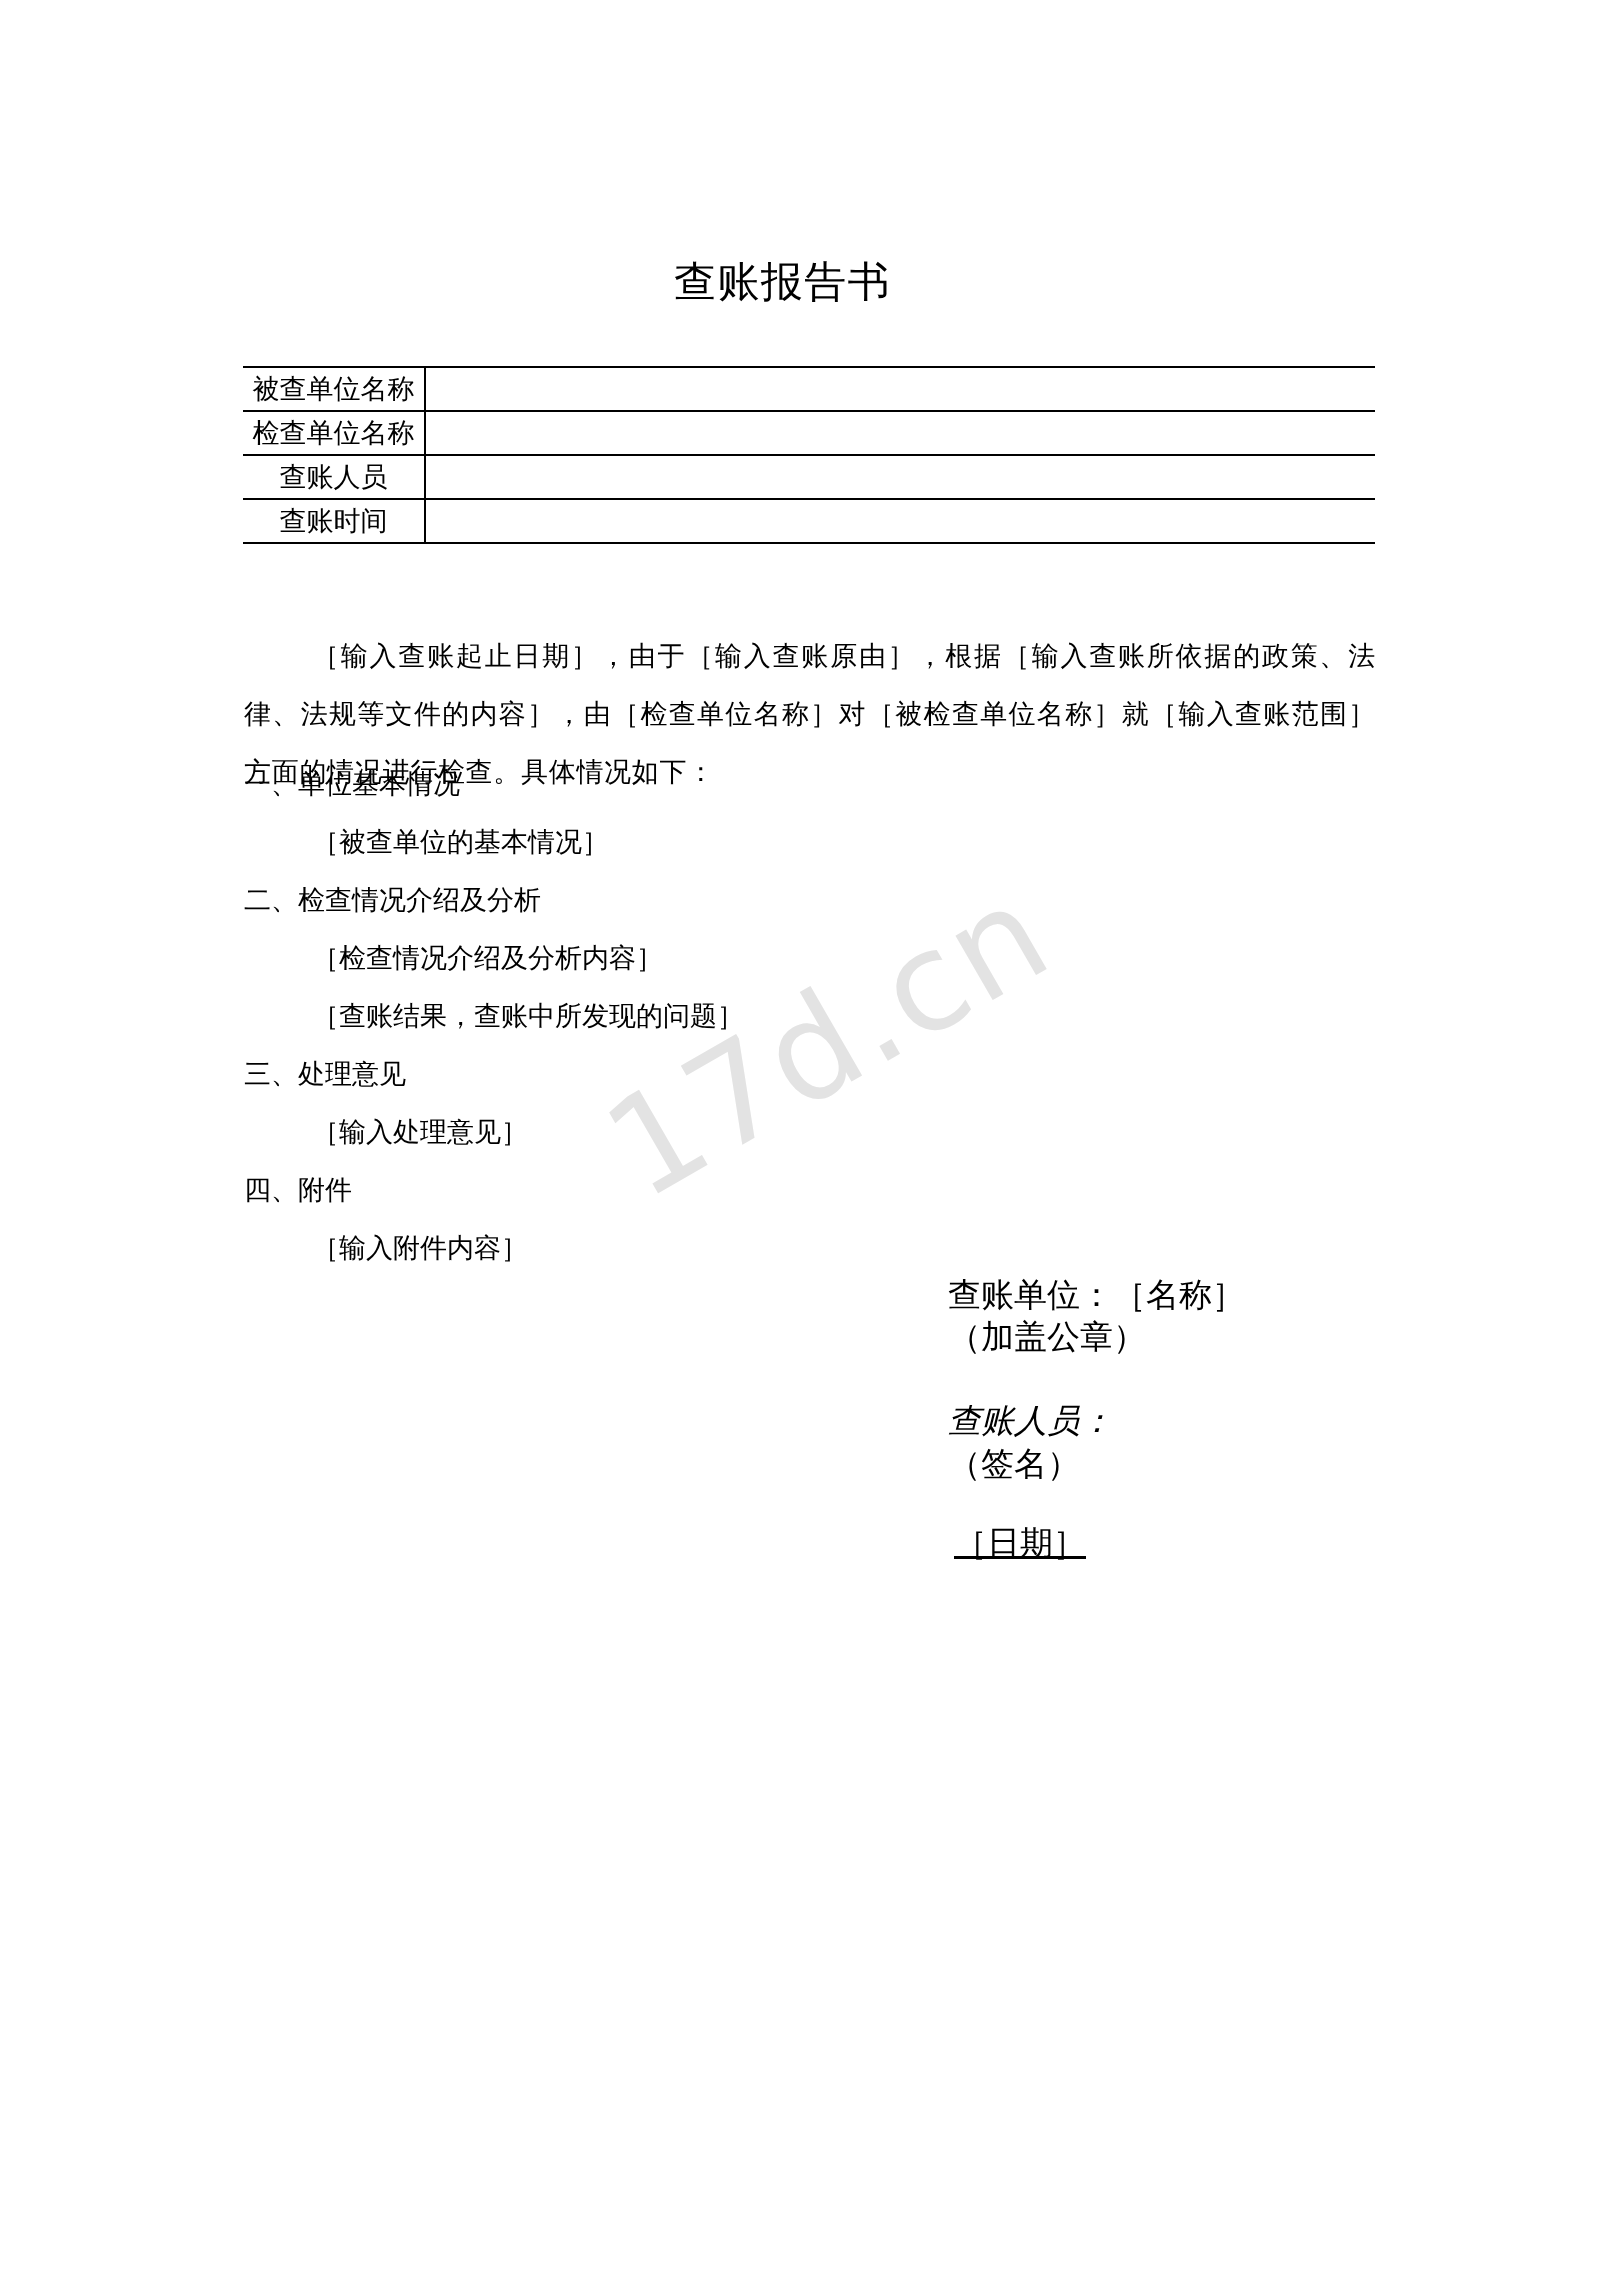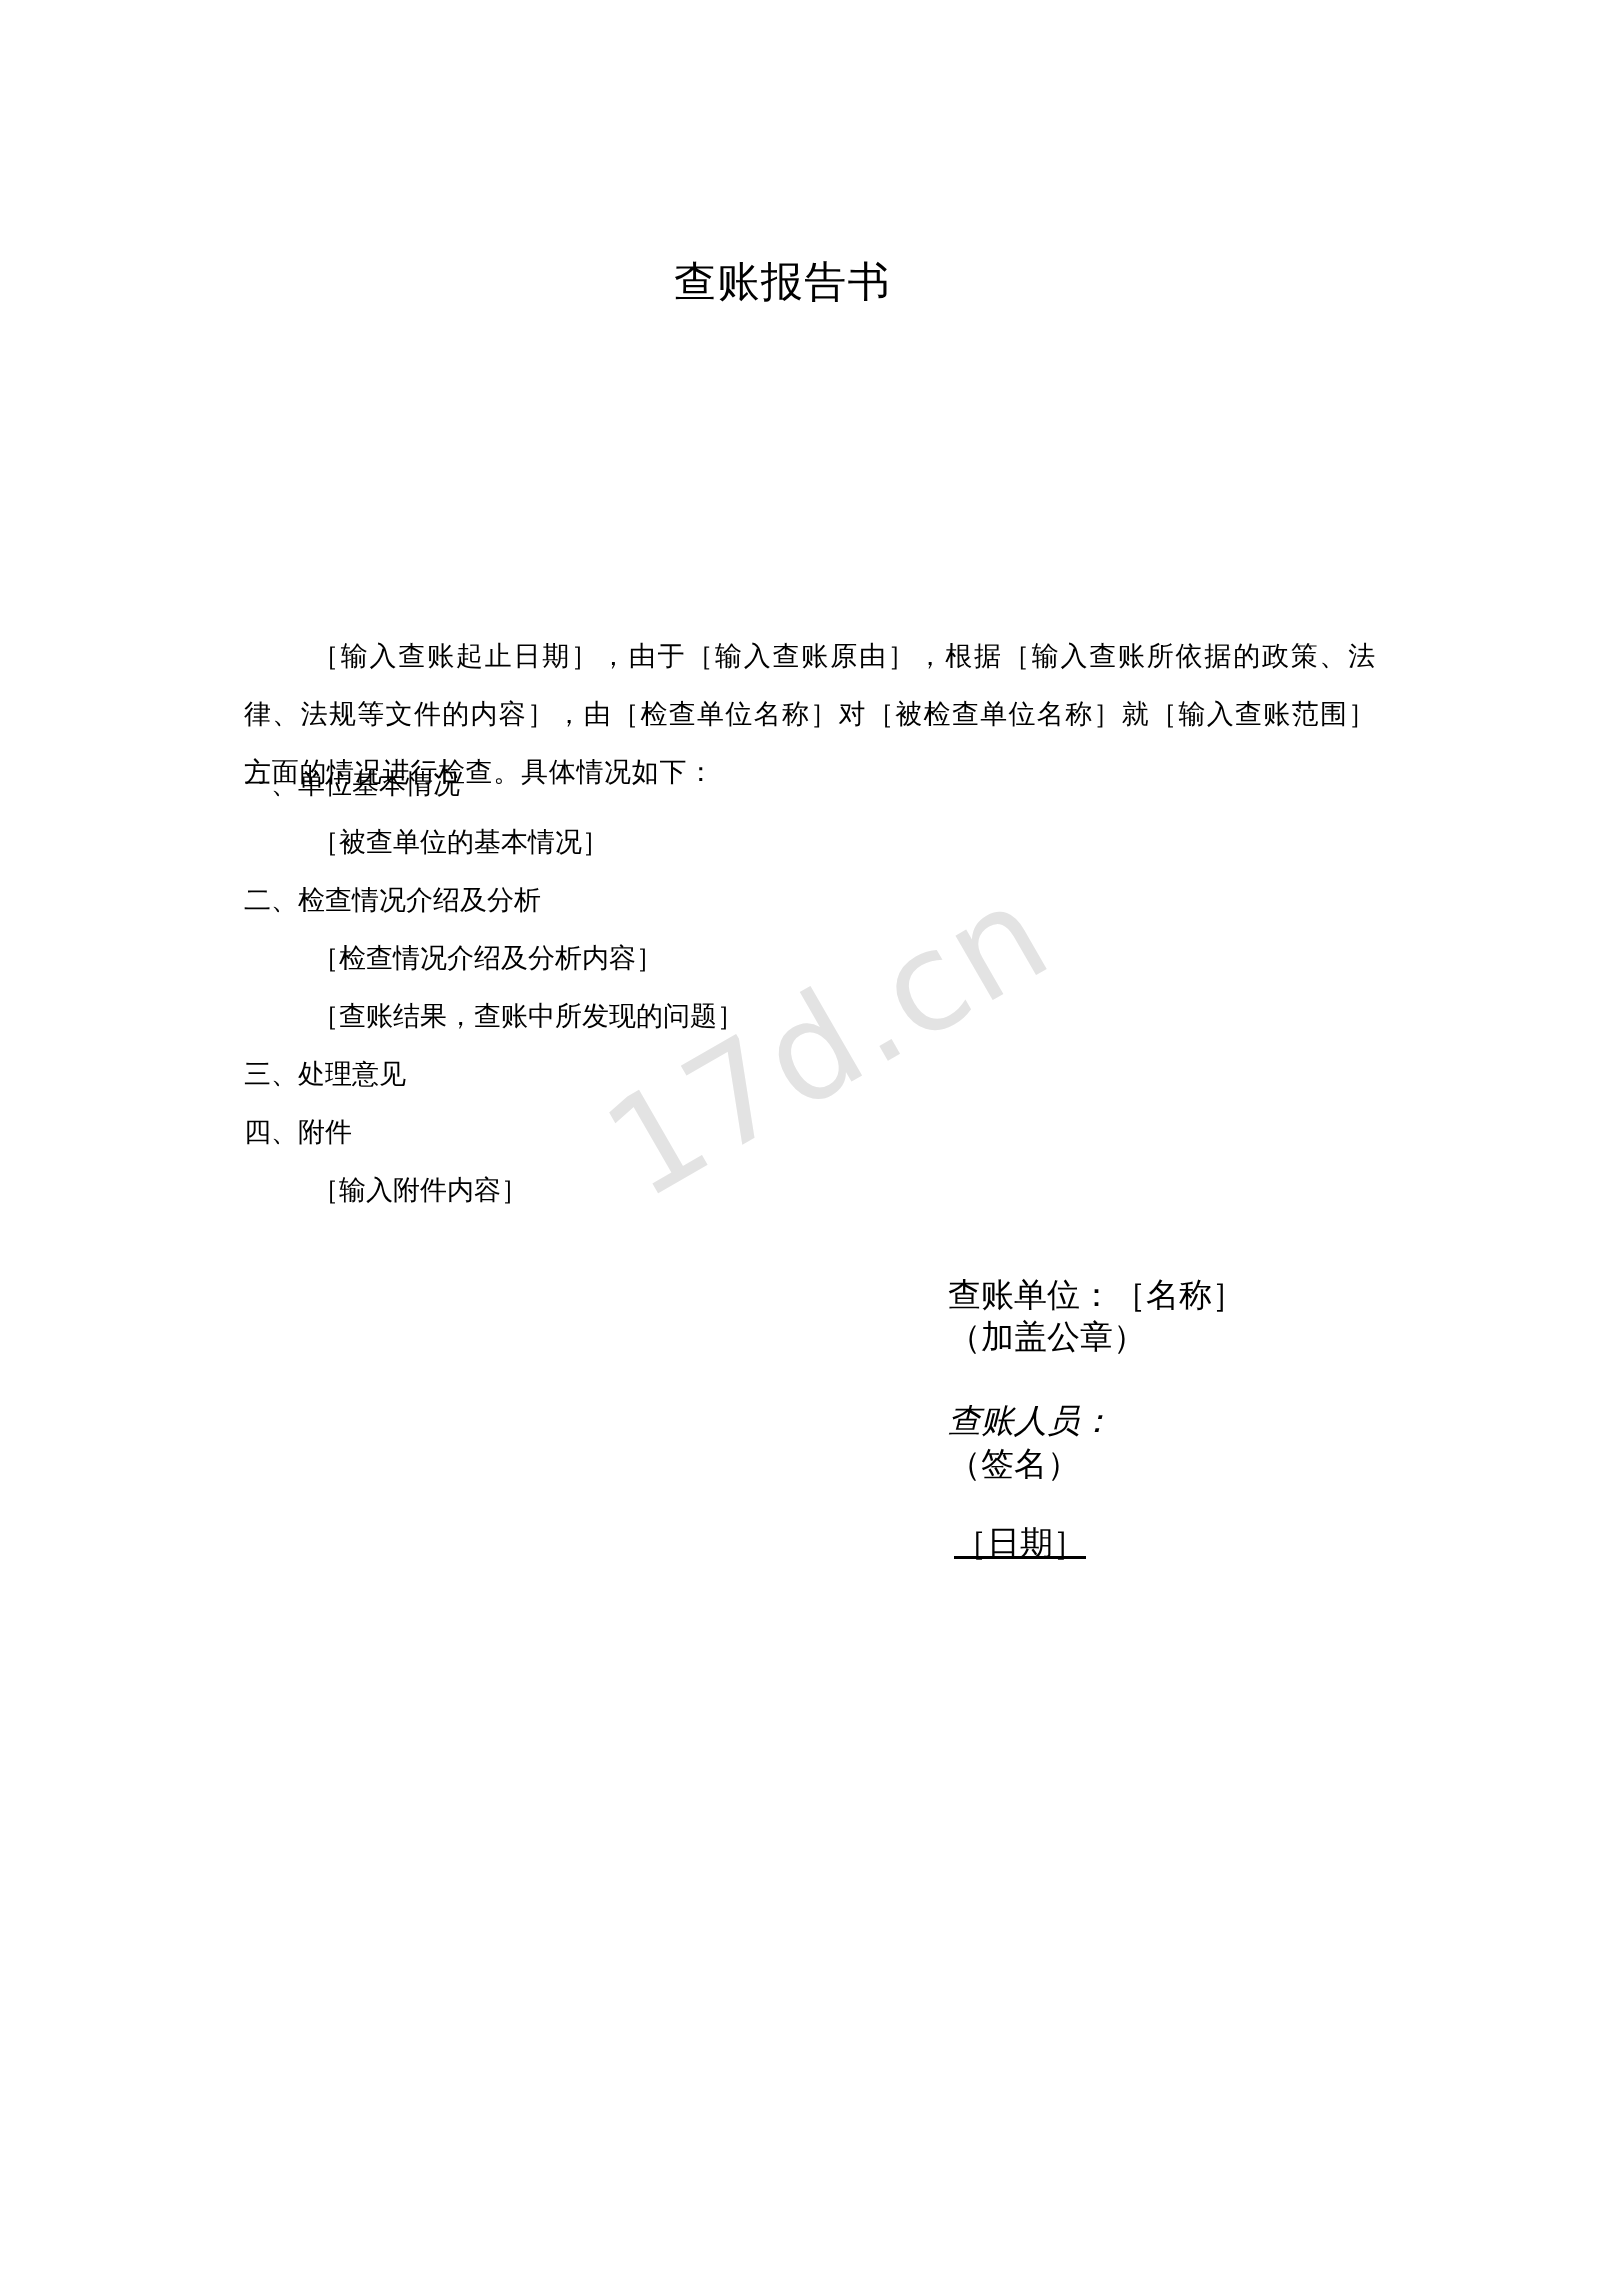--- a/index.html
+++ b/index.html
@@ -32,30 +32,51 @@
 </style>
 </head>
 <body>
 
 <div class="page">
 
   <div class="watermark">17d.cn</div>
 
   <div class="title">查账报告书</div>
 
+  <table class="info-table">
+    <tbody>
+        <tr>
+      <td class="label">被查单位名称</td>
+      <td class="value"></td>
+    </tr>
+    <tr>
+      <td class="label">检查单位名称</td>
+      <td class="value"></td>
+    </tr>
+    <tr>
+      <td class="label">查账人员</td>
+      <td class="value"></td>
+    </tr>
+    <tr>
+      <td class="label">查账时间</td>
+      <td class="value"></td>
+    </tr>
+  </tbody>
+    </table>
 
   <div class="body-text para">［输入查账起止日期］，由于［输入查账原由］，根据［输入查账所依据的政策、法律、法规等文件的内容］，由［检查单位名称］对［被检查单位名称］就［输入查账范围］方面的情况进行检查。具体情况如下：</div>
 
   <div class="body-text outline">
     <span class="heading">一、单位基本情况</span>
     <span class="detail">［被查单位的基本情况］</span>
     <span class="heading">二、检查情况介绍及分析</span>
     <span class="detail">［检查情况介绍及分析内容］</span>
     <span class="detail">［查账结果，查账中所发现的问题］</span>
     <span class="heading">三、处理意见</span>
+    <span class="detail">［输入处理意见］</span>
     <span class="heading">四、附件</span>
     <span class="detail">［输入附件内容］</span>
   </div>
 
   <div class="sig" style="top:1274px;">查账单位：［名称］</div>
   <div class="sig" style="top:1316px;">（加盖公章）</div>
   <div class="sig" style="top:1400px;font-style:italic;">查账人员：</div>
   <div class="sig" style="top:1443px;">（签名）</div>
   <div class="sig" style="top:1522px; left:954px;text-decoration:underline;">［日期］</div>
 

